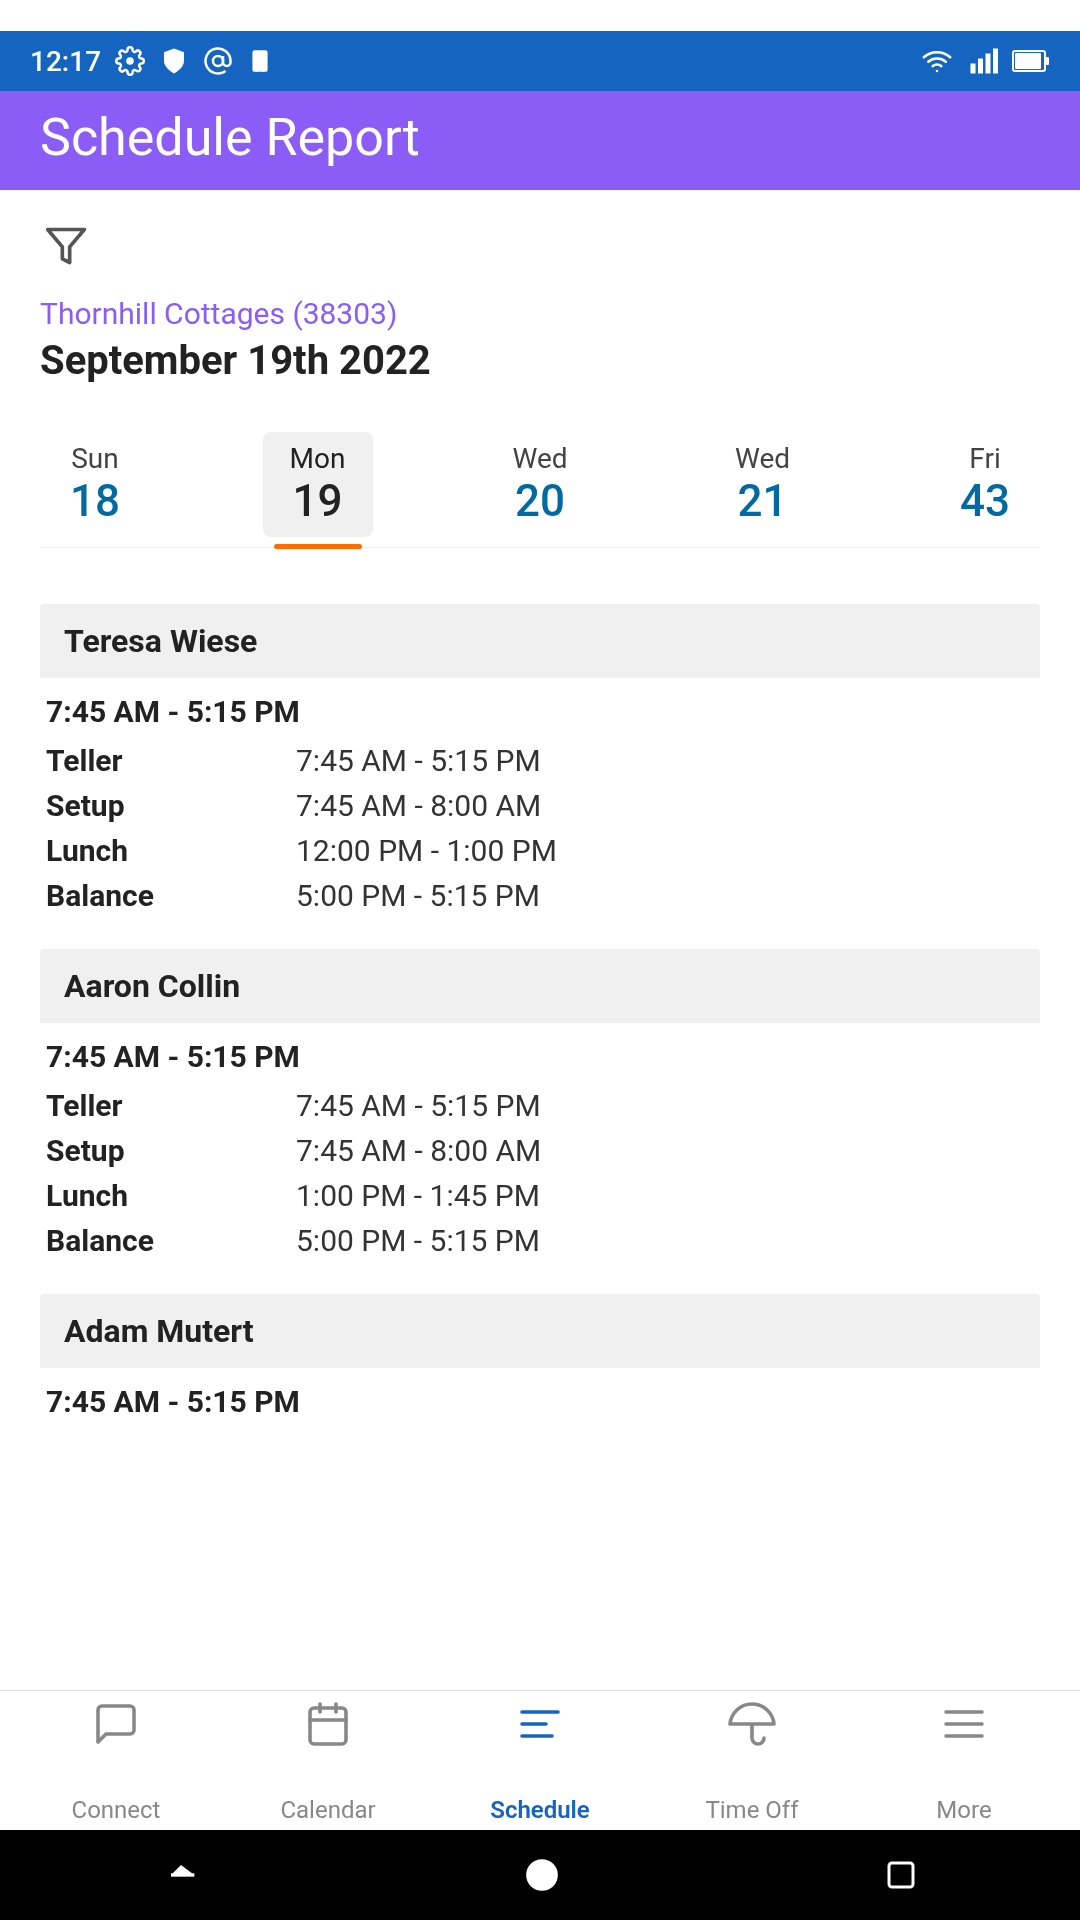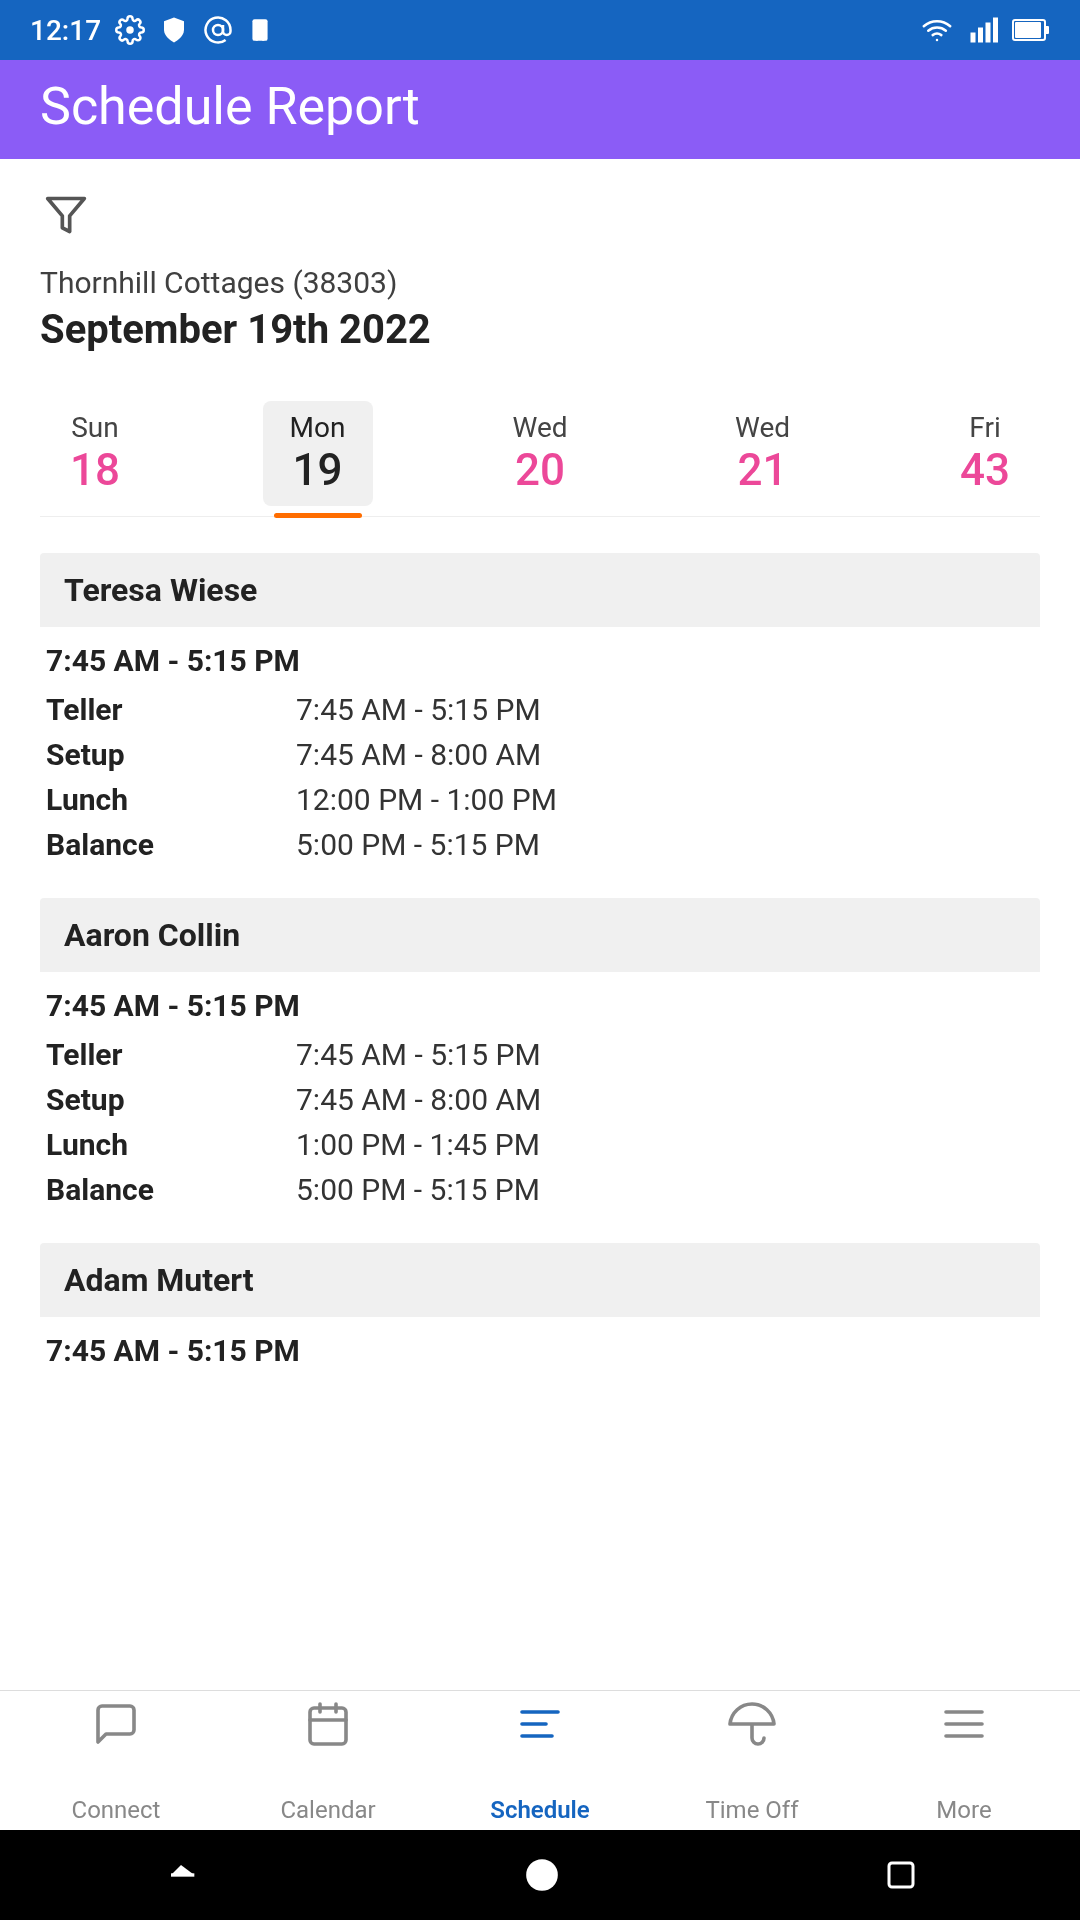--- a/index.html
+++ b/index.html
@@ -17,20 +17,21 @@
     .status-bar {
       background: #1565C0;
       height: 60px;
       display: flex;
       align-items: center;
       justify-content: space-between;
       padding: 12px 30px;
       color: white;
       font-size: 28px;
       font-weight: 500;
+      margin-top: 31px;
     }
     .status-left { display: flex; align-items: center; gap: 14px; }
     .status-right { display: flex; align-items: center; gap: 14px; }
 
     
     .app-header {
       background: #8b5cf6;
       padding: 16px 40px 22px 40px;
     }
     .app-header-title {
@@ -55,36 +56,36 @@
       height: 52px;
       display: flex;
       align-items: center;
       justify-content: center;
       cursor: pointer;
     }
 
     
     .location-text {
       font-size: 30px;
-      color: #404040;
+      color: #8b5cf6;
       margin-bottom: 6px;
     }
     .date-title {
       font-size: 40px;
       font-weight: 700;
       color: #222;
       margin-bottom: 48px;
     }
 
     
     .week-selector {
       display: flex;
       justify-content: space-between;
       align-items: center;
-      margin-bottom: 36px;
+      margin-bottom: 56px;
       border-bottom: 1px solid #eee;
       padding-bottom: 10px;
     }
     .day-item {
       display: flex;
       flex-direction: column;
       align-items: center;
       cursor: pointer;
       padding: 10px 14px;
       border-radius: 8px;
@@ -94,21 +95,21 @@
     .day-item.active {
       background: #f0f0f0;
     }
     .day-name {
       font-size: 28px;
       color: #444;
     }
     .day-number {
       font-size: 44px;
       font-weight: 500;
-      color: #ec4899;
+      color: #0369a1;
     }
     .day-item.active .day-name,
     .day-item.active .day-number {
       color: #222;
     }
     .active-underline {
       position: absolute;
       bottom: -12px;
       left: 10%;
       width: 80%;

